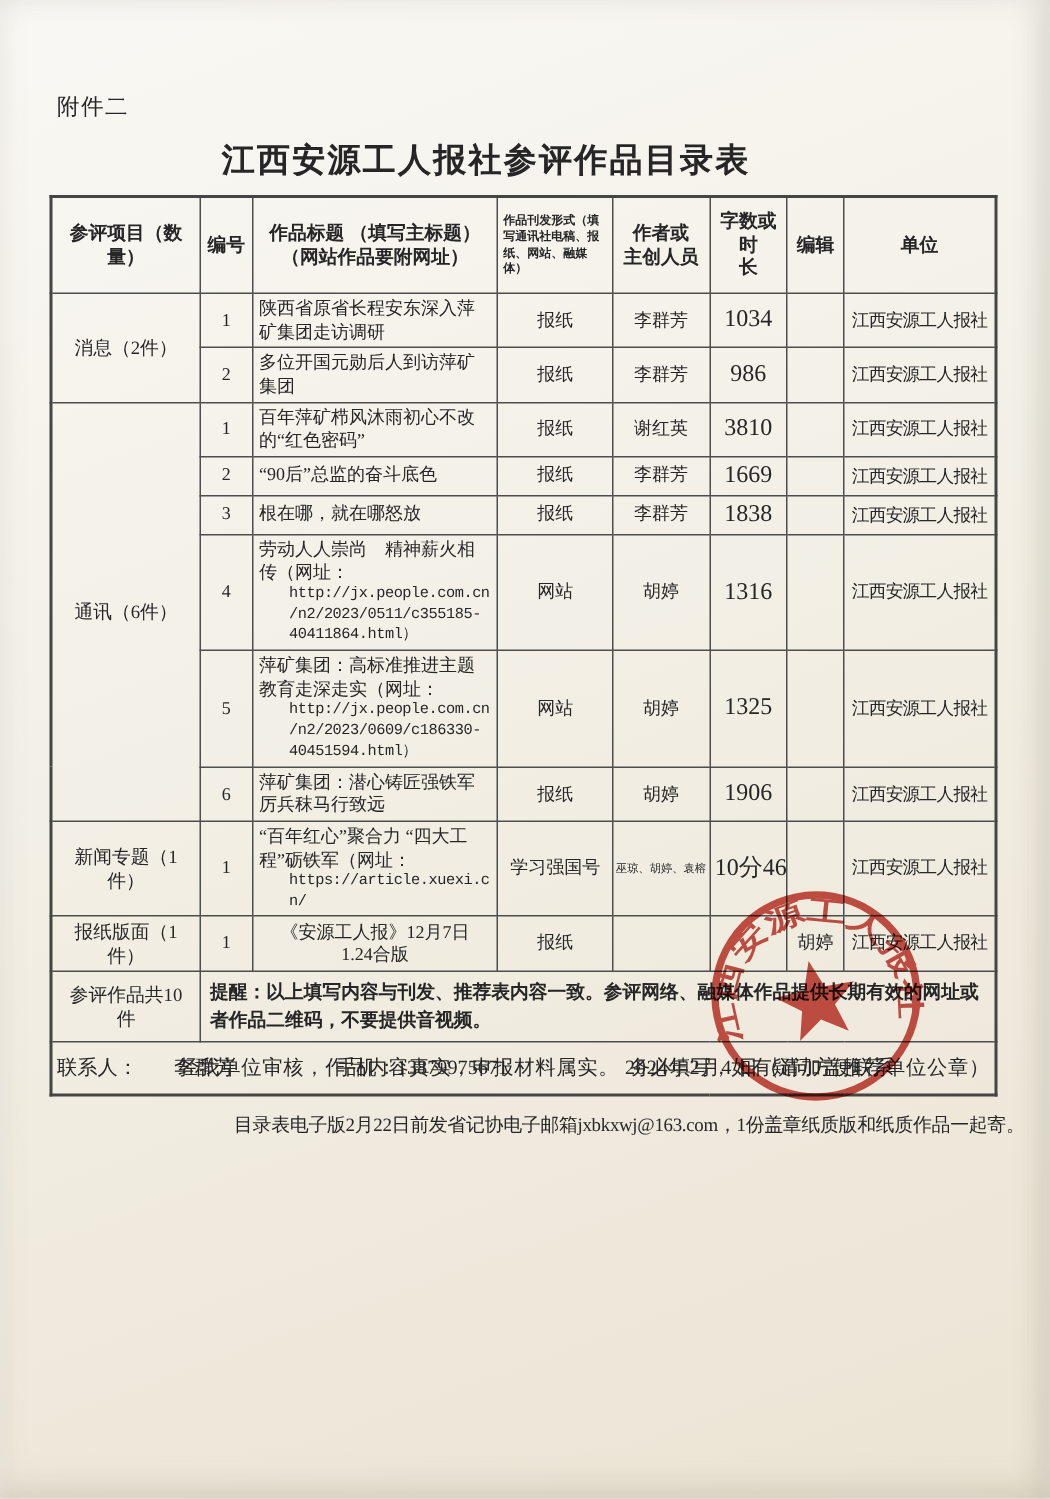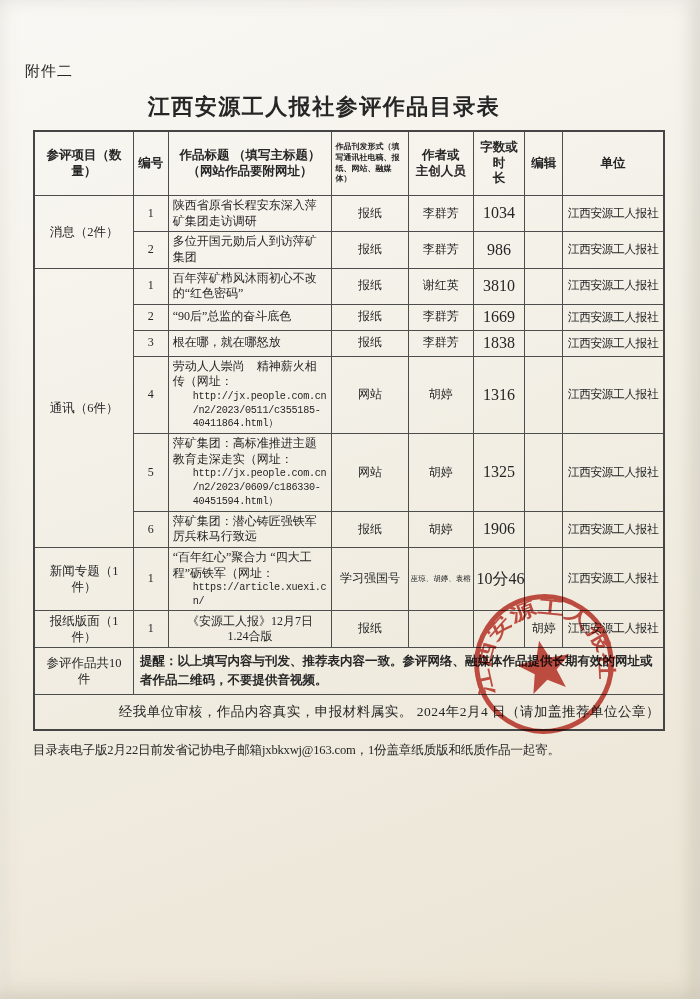--- a/index.html
+++ b/index.html
@@ -4,21 +4,21 @@
 <style>
   * { box-sizing: border-box; }
   html,body { margin:0; padding:0; }
   body { background:#e6e1d4; font-family:"Liberation Serif","DejaVu Serif",serif; }
   .paper {
     position:relative; width:700px; height:999px; overflow:hidden;
     background:linear-gradient(160deg,#f9f8f4 0%,#f4f1e9 35%,#efeadd 70%,#eae4d4 100%);
     box-shadow: inset -8px 0 18px rgba(120,110,88,.16), inset 0 -10px 22px rgba(120,110,88,.10), inset 0 6px 10px rgba(255,255,255,.5);
     color:#262626;
   }
-  .attachment { position:absolute; left:25px; top:62px; font-size:15px; letter-spacing:1px; }
+  .attachment { position:absolute; left:38px; top:62px; font-size:15px; letter-spacing:1px; }
   .doc-title { position:absolute; left:0; top:92px; width:648px; text-align:center;
     font-size:22px; font-weight:bold; letter-spacing:1.5px; margin:0; }
   table.works { position:absolute; left:33px; top:130px; width:632px;
     border-collapse:collapse; table-layout:fixed; border:2px solid #454545; }
   th, td { border:1px solid #4d4d4d; padding:2px 3px; vertical-align:middle; overflow:hidden; }
   thead th { font-family:"Liberation Sans","DejaVu Sans",sans-serif; font-weight:bold;
     font-size:12.5px; text-align:center; padding:4px 1px; line-height:1.25; }
   th.pre, td .ttext { white-space:pre-line; }
   th.small-hdr { font-size:8px; text-align:left; line-height:1.35; padding:10px 3px; font-weight:bold; }
   td { font-size:12px; line-height:1.3; }
@@ -34,21 +34,21 @@
   td.authorcell.tiny { font-size:7.5px; white-space:nowrap; padding:2px 0; }
   td.unitcell { text-align:center; font-size:11.8px; padding:2px 0; letter-spacing:-0.5px; }
   td.noticecell { font-family:"Liberation Sans","DejaVu Sans",sans-serif; font-weight:bold;
     font-size:12.5px; line-height:1.5; padding:4px 6px; }
   td.auditcell { text-align:right; font-size:13.5px; height:36px; letter-spacing:0.5px; }
   tr.body-row { height:26px; }
   .contact-row { position:absolute; left:38px; top:703px; width:630px; font-size:13.5px; display:flex; }
   .contact-row .c1 { width:78px; }
   .contact-row .c2 { width:108px; }
   .contact-row .c3 { width:196px; }
-  .footer-note { position:absolute; left:33px; top:742px; width:650px; font-size:12.6px; letter-spacing:-0.2px; }
+  .footer-note { position:absolute; left:33px; top:742px; width:650px; font-size:12.6px; letter-spacing:-0.2px;text-align:right; }
   .seal { position:absolute; left:468px; top:588px; mix-blend-mode:multiply; opacity:.88;
     transform:rotate(-12deg); pointer-events:none; }
 </style>
 </head>
 <body>
 
 <div class="paper">
 
   <div class="attachment">附件二</div>
 
@@ -228,20 +228,26 @@
         <tr>
           <td class="cat">参评作品共10件</td>
           <td class="noticecell" colspan="7">提醒：以上填写内容与刊发、推荐表内容一致。参评网络、融媒体作品提供长期有效的网址或者作品二维码，不要提供音视频。</td>
         </tr>
         <tr>
           <td class="auditcell" colspan="8">经我单位审核，作品内容真实，申报材料属实。 2024年2月4 日（请加盖推荐单位公章）</td>
         </tr>
       </tbody>
   </table>
 
+  <div class="contact-row">
+    <span class="c1">联系人：</span>
+    <span class="c2">李群芳</span>
+    <span class="c3">手机：13879975671</span>
+    <span class="c4">务必填写，如有疑问方便联系</span>
+  </div>
 
   <div class="footer-note">目录表电子版2月22日前发省记协电子邮箱jxbkxwj@163.com，1份盖章纸质版和纸质作品一起寄。</div>
 
   <svg class="seal" width="152" height="152" viewBox="0 0 140 140">
     <circle cx="70" cy="70" r="62" fill="none" stroke="#c23a30" stroke-width="4.5"></circle>
     <path id="sealArc" d="M 21,89 A 51 51 0 1 1 119,89" fill="none"></path>
     <text font-size="17" font-weight="bold" fill="#c23a30" font-family="Liberation Serif, DejaVu Serif, serif">
       <textPath href="#sealArc" startOffset="2" textLength="192" lengthAdjust="spacingAndGlyphs">江西安源工人报社</textPath>
     </text>
     <polygon fill="#c23a30" points="70,48 76.4,65.2 94.7,66 80.3,77.4 85.3,95 70,84.8 54.7,95 59.7,77.4 45.3,66 63.6,65.2"></polygon>

